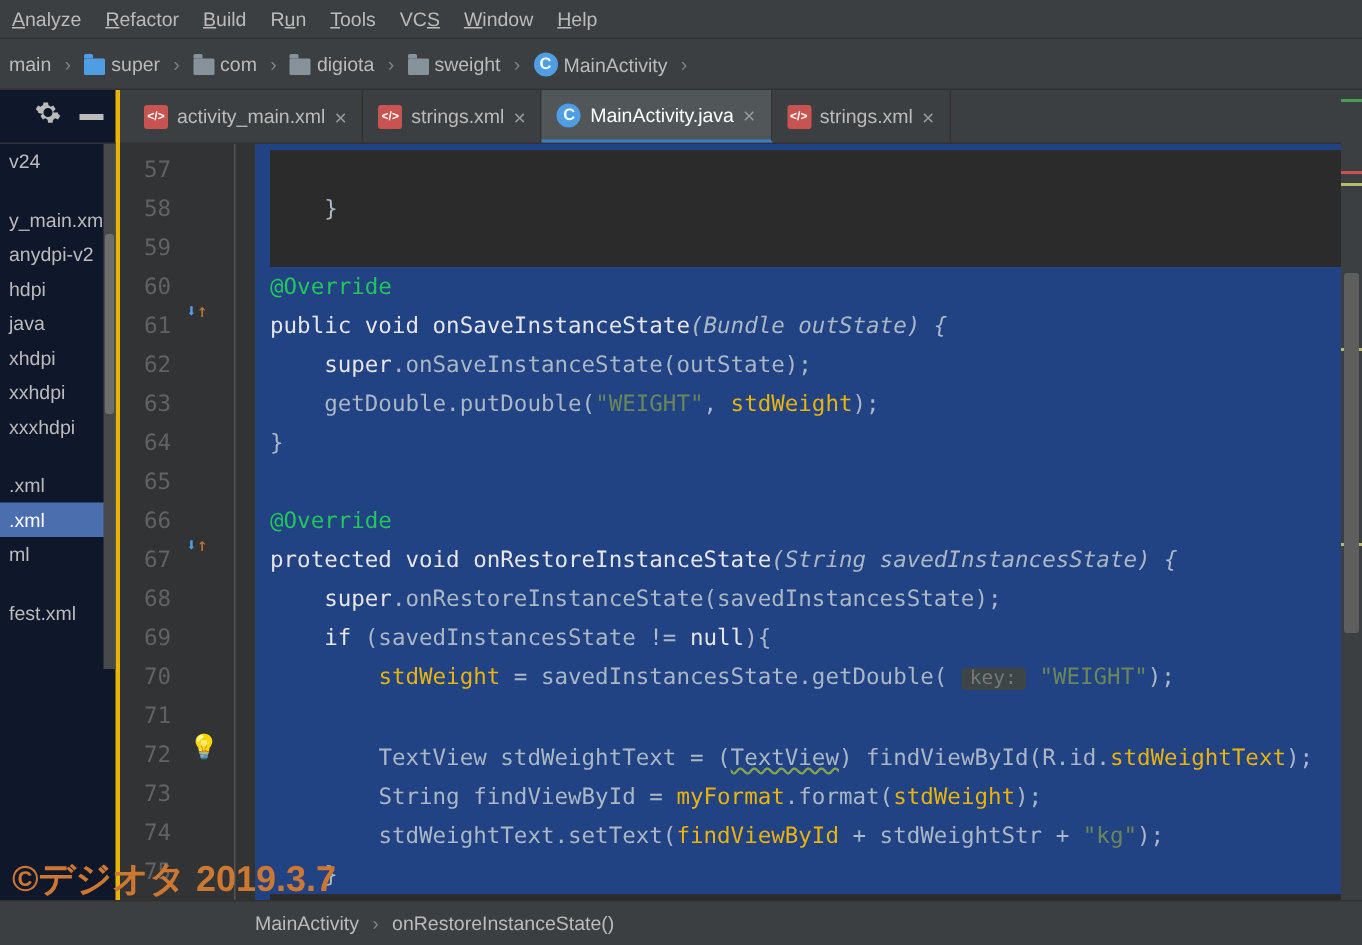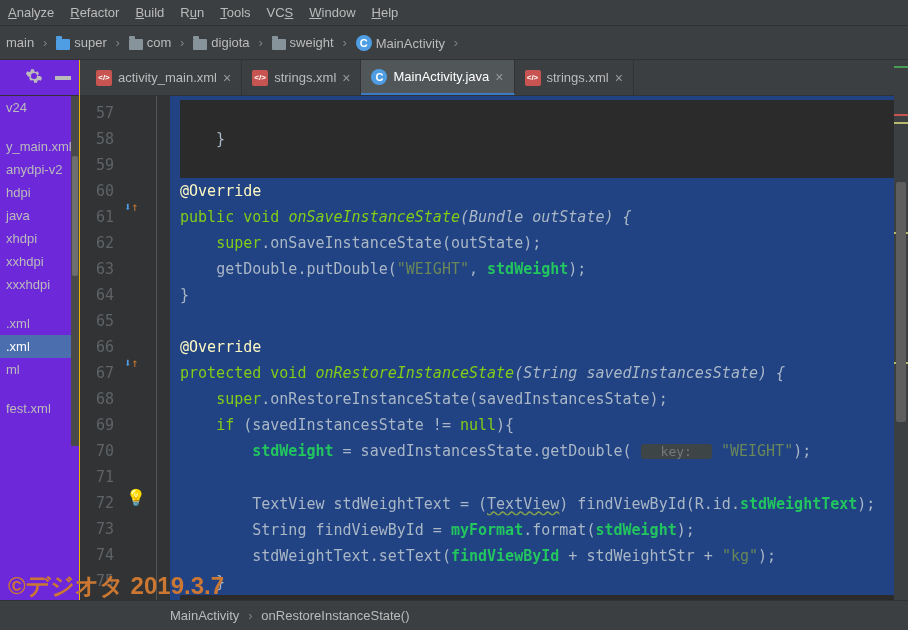--- a/index.html
+++ b/index.html
@@ -46,22 +46,22 @@
 .folder-ic::before { content:""; position:absolute; top:-3px; left:0; width:6px; height:3px; background:#87939a; border-radius:1px 1px 0 0; }
 .folder-fill { background:#4f9ee3; }
 .folder-fill::before { background:#4f9ee3; }
 .class-ic {
   width: 16px; height: 16px; background:#4f9ee3; border-radius:50%;
   display:inline-flex; align-items:center; justify-content:center;
   color:#fff; font-size:11px; font-weight:bold;
 }
 .main-row { display:flex; height: 540px; }
 .tool-col {
-  width: 80px; background:#6d28d9;
-  border-right:1px solid #eab308;
+  width: 80px; background:#0f172a;
+  border-right:3px solid #eab308;
   position: relative;
 }
 .tool-head {
   display:flex; justify-content:flex-end; gap:12px;
   padding:6px 8px; height:36px; align-items:center;
   border-bottom:1px solid #323232;
 }
 .gear-ic svg { width:18px; height:18px; }
 .min-ic { width:16px; height:4px; background:#bbbbbb; }
 .tree-items { font-size:13px; color:#bbbbbb; }
@@ -110,27 +110,27 @@
   position:absolute; left:6px; font-size:16px;
 }
 .code {
   flex:1; padding:4px 0 4px 10px; line-height:26px;
   background:#214283;
   white-space:pre;
   position:relative;
   overflow:hidden;
 }
 .code .nolite { background:#2b2b2b; display:block; }
-.kw { color:#84cc16; }
-.ann { color:#fef9c3; }
-.mname { color:#84cc16; font-style:italic; }
+.kw { color:#e5e5e5; }
+.ann { color:#22c55e; }
+.mname { color:#e5e5e5; }
 .pname { font-style:italic;}
 .str { color:#6a8759; }
-.purple { color:#22c55e;font-weight:bold; }
-.hint { background:#3e4547; color:#787878; padding:0 20px; border-radius:3px; font-size:13px;}
+.purple { color:#eab308; }
+.hint { background:#3e4547; color:#787878; padding:0 6px; border-radius:3px; font-size:13px;}
 .underline { text-decoration: underline wavy #86a24d; color:#a9b7c6; }
 .watermark {
   position:absolute; bottom:28px; left:8px;
   font-size:24px; font-weight:bold;
   color:#cc7832;
   z-index:10;
   font-family: Arial, sans-serif;
 }
 .bottom-bc {
   position:absolute; bottom:0; left:0; right:0;

